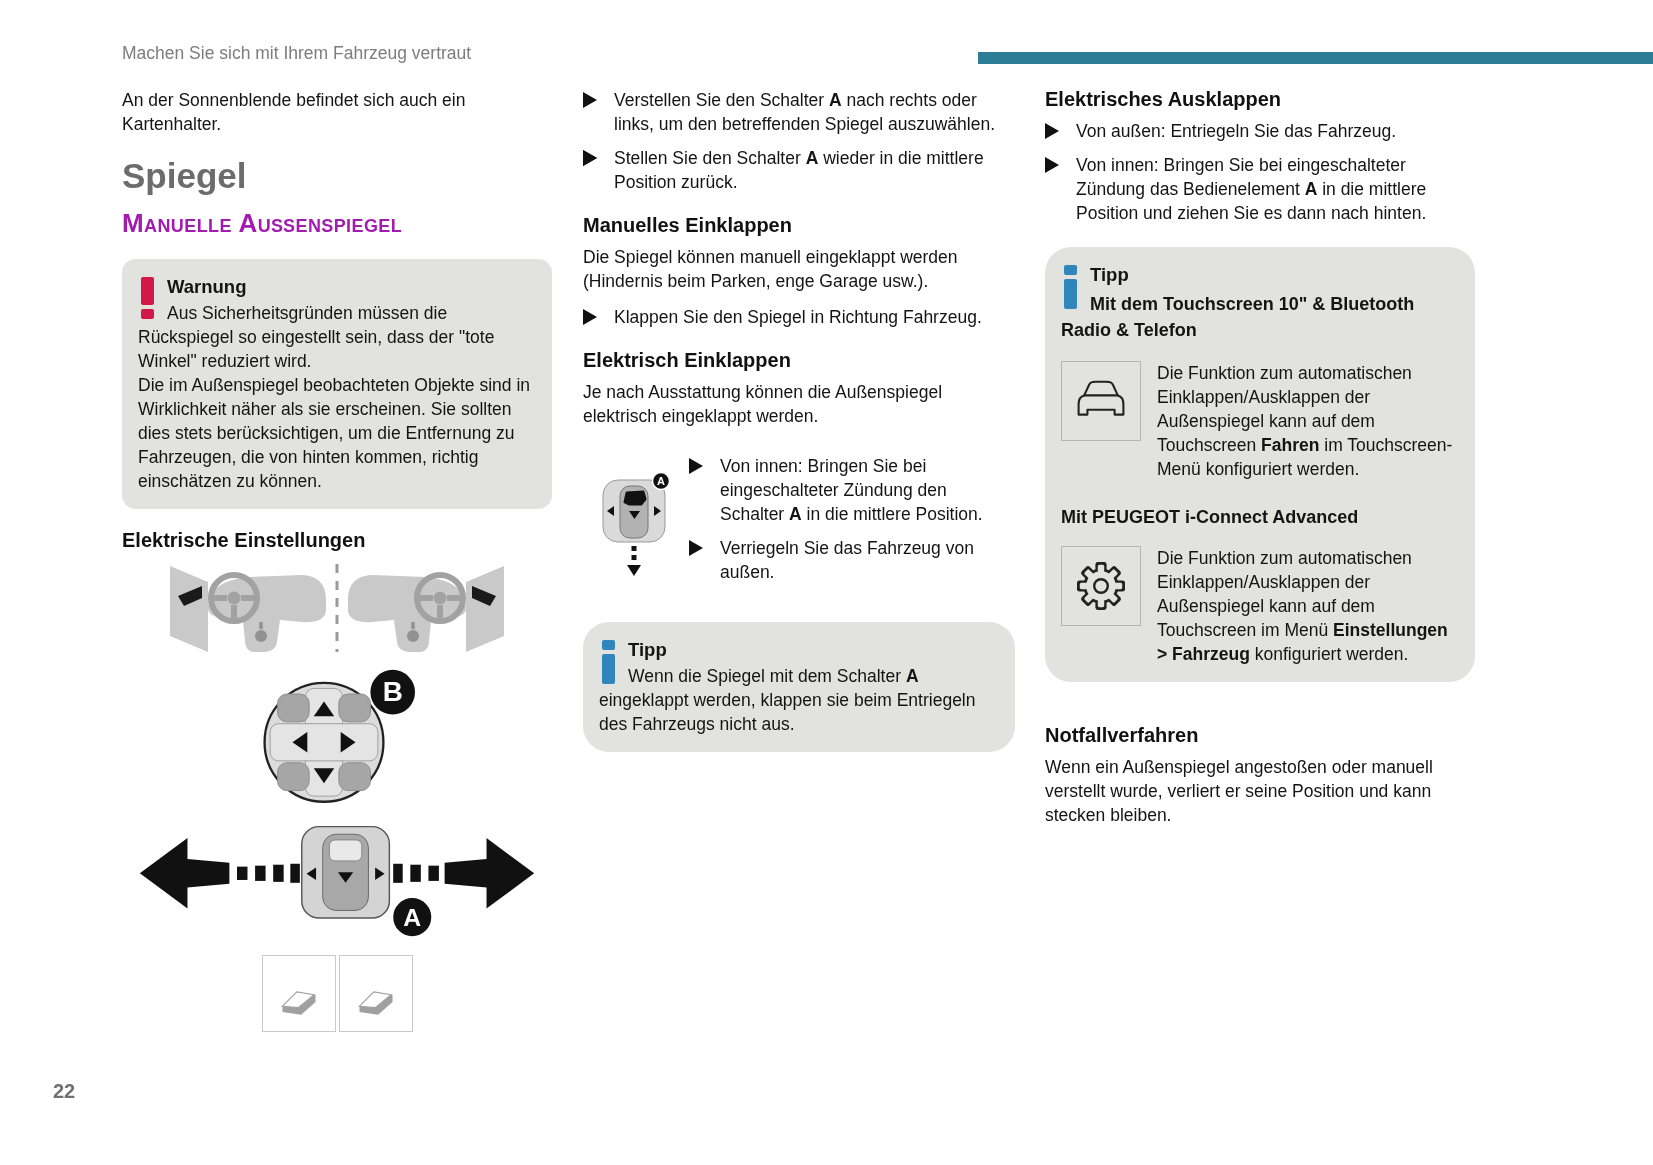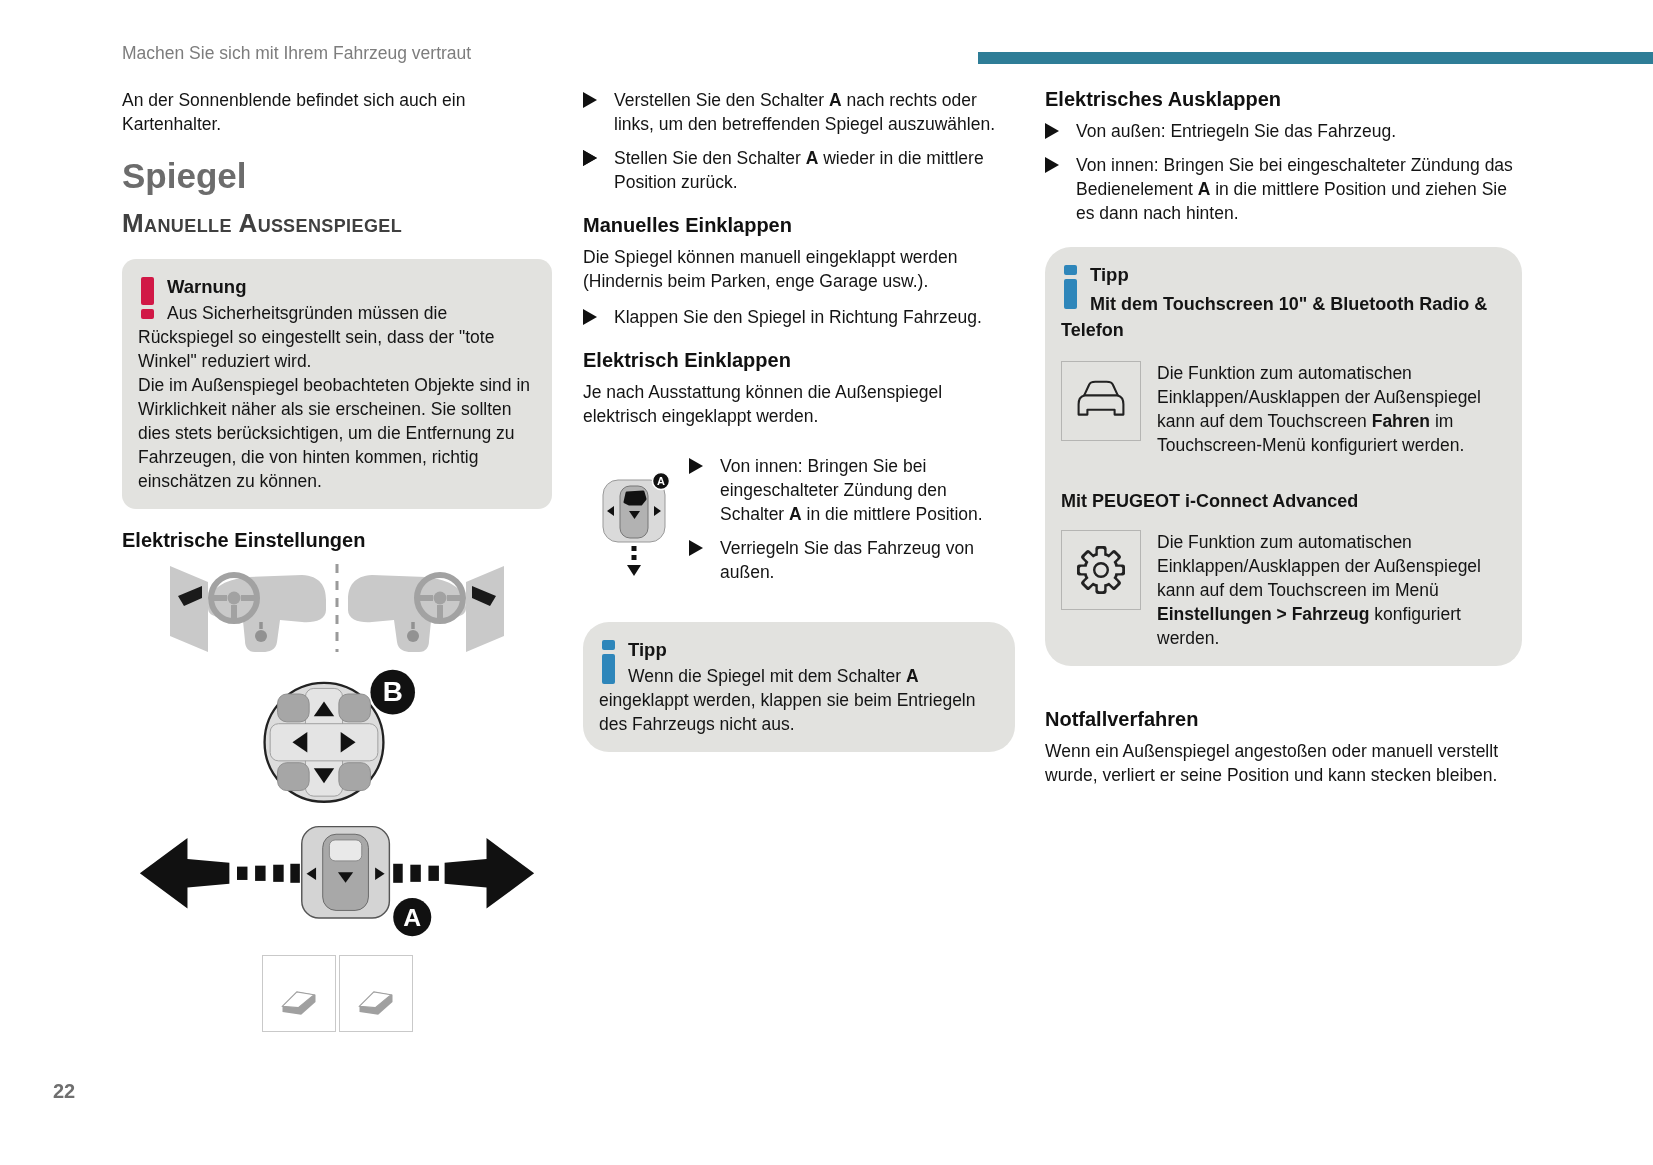--- a/index.html
+++ b/index.html
@@ -7,25 +7,25 @@
   body { font-family: "Liberation Sans", sans-serif; color:#141414; }
   .page { position:relative; width:1653px; height:1165px; background:#fff; overflow:hidden; }
 
   .breadcrumb { position:absolute; left:122px; top:36px; font-size:17.5px; color:#7d7d7d;margin-top:7px; }
   .accent-bar { position:absolute; left:978px; top:52px; width:675px; height:12px; background:#2e7d97; }
   .page-number { position:absolute; left:53px; top:1080px; font-size:20px; font-weight:700; color:#6f6f6f; }
 
   .col { position:absolute; top:88px; }
   .col1 { left:122px; width:430px; }
   .col2 { left:583px; width:432px; }
-  .col3 { left:1045px; width:477px; }
+  .col3 { left:1045px; width:430px; }
 
   p, .step { font-size:17.5px; line-height:24px; color:#141414; }
   .section-title { font-size:35px; font-weight:700; color:#6c6c6c; margin:20px 0 6px; }
-  .subsection-title { font-size:26px; font-weight:700; font-variant:small-caps; letter-spacing:.4px; margin:12px 0 8px; color:#404040; }
+  .subsection-title { font-size:26px; font-weight:700; font-variant:small-caps; letter-spacing:.4px; margin:12px 0 8px; color:#a21caf; }
   h3.sub { font-size:20px; font-weight:700; margin:20px 0 8px; color:#111; }
 
   .notice { background:#e2e2df; border-radius:14px; padding:14px 16px 16px 16px; margin-top:20px; overflow:hidden; }
   .notice-title { font-size:18.5px; font-weight:700; line-height:28px; }
   .notice p { margin:0; }
   .flag-icon { float:left; width:13px; margin:4px 13px 0 3px; }
   .flag-icon .seg { width:13px; border-radius:2px; }
   .warn .seg-1 { height:28px; background:#d11846; }
   .warn .seg-2 { height:10px; background:#d11846; margin-top:4px; }
   .info .seg-1 { height:10px; background:#2e86ba; }
@@ -42,21 +42,21 @@
 
   .switch-row { display:flex; margin-top:26px; }
   .switch-cell { width:106px; flex:none; padding-top:12px; padding-left:14px; }
   .switch-steps { flex:1; }
 
   .tipbox { margin-top:28px;border-radius:26px; }
   .tip-subhead { font-size:18px; font-weight:700; line-height:26px; margin-top:2px; }
   .tip-item { display:flex; gap:16px; margin-top:18px; }
   .icon-box { width:80px; height:80px; border:1px solid #b5b5b3; flex:none; display:flex; align-items:center; justify-content:center; }
   .tip-item p { flex:1; }
-  .tip-subhead2 { font-size:18px; font-weight:700; margin-top:34px; }
+  .tip-subhead2 { font-size:18px; font-weight:700; margin-top:26px; }
 
   svg text { font-family:"Liberation Sans", sans-serif; font-weight:700; fill:#fff; }
 </style>
 </head>
 <body>
 
 <div class="page">
 
   <div class="breadcrumb">Machen Sie sich mit Ihrem Fahrzeug vertraut</div>
   <div class="accent-bar"></div>

